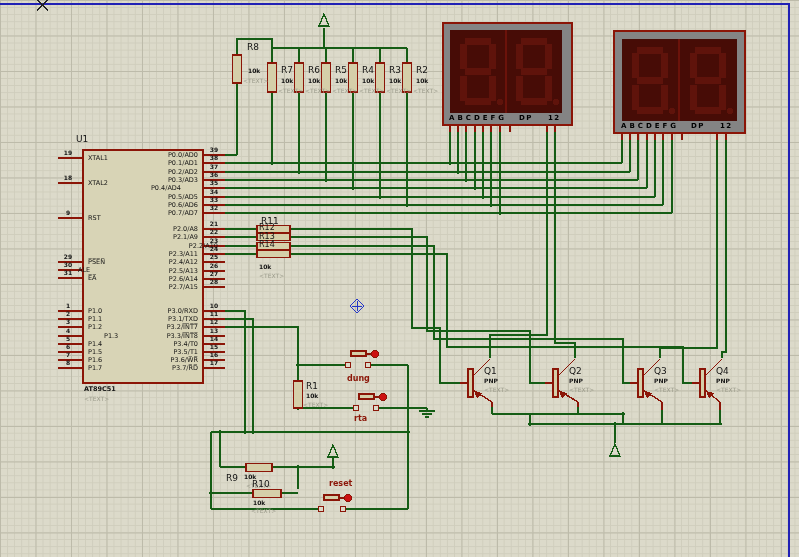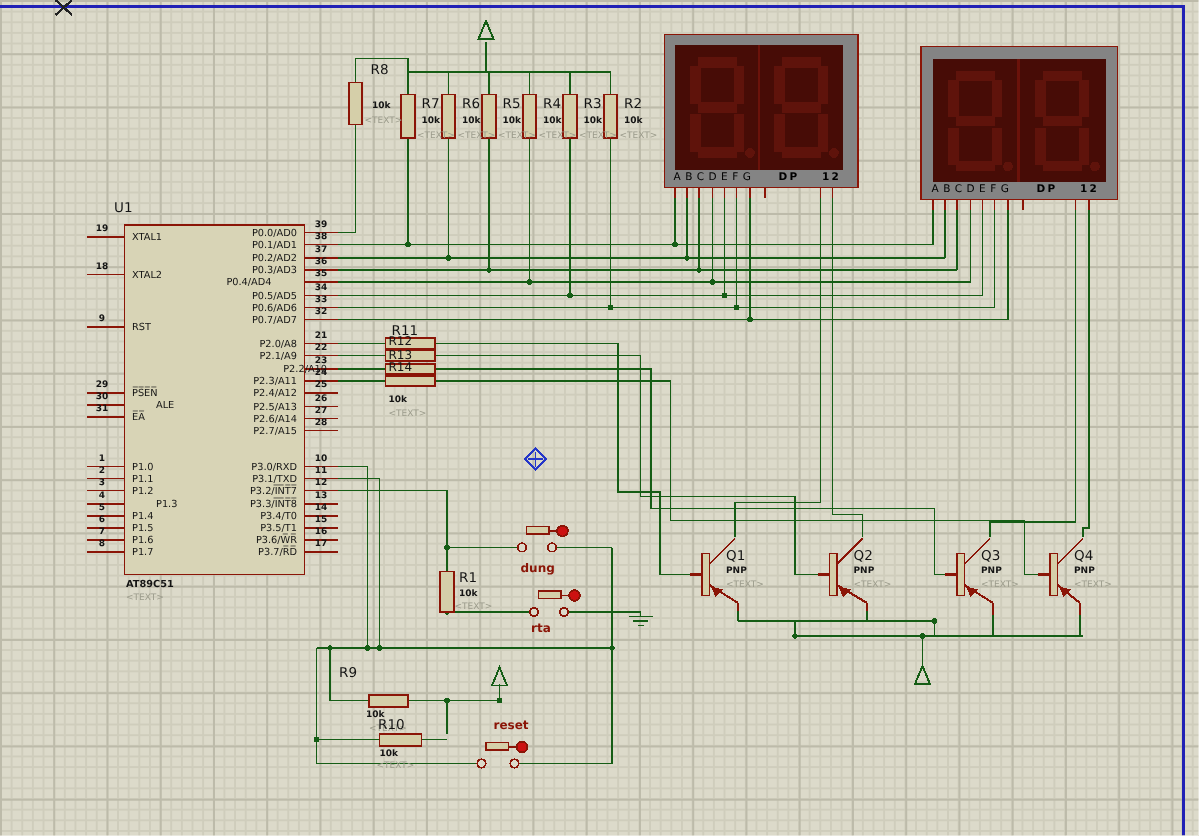--- a/index.html
+++ b/index.html
@@ -13,21 +13,21 @@
     background-size:35.5px 35.5px,35.5px 35.5px,7.1px 7.1px,7.1px 7.1px;
     font-family:"DejaVu Sans",sans-serif;}
   #wires{position:absolute;left:0;top:0;width:799px;height:557px}
   .t{position:absolute;font-size:6.5px;line-height:8px;color:#141414;white-space:nowrap}
   .num{font-size:6px;width:16px;text-align:center;font-weight:bold}
   .rlab{text-align:right;width:70px}
   .ref{font-size:9px;line-height:10px}
   .val{font-size:6px;font-weight:bold}
   .ph{font-size:6px;color:#9b9b8b}
   .btnlab{font-size:8px;font-weight:bold;color:#8b1507}
-  .legend{font-size:7px;font-weight:normal;letter-spacing:3px;color:#000}
+  .legend{font-size:7px;font-weight:bold;letter-spacing:3px;color:#000}
   .legend2{font-size:7px;font-weight:bold;letter-spacing:1.5px;color:#000}
 </style>
 </head>
 <body>
 
 <div id="canvas">
 
 <svg id="wires" xmlns="http://www.w3.org/2000/svg" width="799" height="557" shape-rendering="crispEdges">
   <defs>
     <g id="dgt">
@@ -214,21 +214,21 @@
 <span class="t num" style="left:60px;top:327px">4</span>
 <span class="t num" style="left:60px;top:335px">5</span>
 <span class="t num" style="left:60px;top:343px">6</span>
 <span class="t num" style="left:60px;top:351px">7</span>
 <span class="t num" style="left:60px;top:359px">8</span>
 
 <span class="t" style="left:88px;top:154px">XTAL1</span>
 <span class="t" style="left:88px;top:179px">XTAL2</span>
 <span class="t" style="left:88px;top:214px">RST</span>
 <span class="t" style="left:88px;top:258px">P̅S̅E̅N̅</span>
-<span class="t" style="left:104px;top:266px">ALE</span>
+<span class="t" style="left:78px;top:266px">ALE</span>
 <span class="t" style="left:88px;top:274px">E̅A̅</span>
 <span class="t" style="left:88px;top:307px">P1.0</span>
 <span class="t" style="left:88px;top:315px">P1.1</span>
 <span class="t" style="left:88px;top:323px">P1.2</span>
 <span class="t" style="left:104px;top:332px">P1.3</span>
 <span class="t" style="left:88px;top:340px">P1.4</span>
 <span class="t" style="left:88px;top:348px">P1.5</span>
 <span class="t" style="left:88px;top:356px">P1.6</span>
 <span class="t" style="left:88px;top:364px">P1.7</span>
 
@@ -331,20 +331,20 @@
 <span class="t val" style="left:716px;top:377px">PNP</span>
 <span class="t ph" style="left:716px;top:386px">&lt;TEXT&gt;</span>
 
 <span class="t btnlab" style="left:347px;top:375px">dung</span>
 <span class="t btnlab" style="left:354px;top:415px">rta</span>
 <span class="t btnlab" style="left:329px;top:480px">reset</span>
 
 <span class="t ref" style="left:306px;top:381px">R1</span>
 <span class="t val" style="left:306px;top:392px">10k</span>
 <span class="t ph" style="left:303px;top:401px">&lt;TEXT&gt;</span>
-<span class="t ref" style="left:226px;top:444px">R9</span>
+<span class="t ref" style="left:226px;top:473px">R9</span>
 <span class="t val" style="left:244px;top:473px">10k</span>
 <span class="t ph" style="left:246px;top:482px">&lt;TEXT&gt;</span>
 <span class="t ref" style="left:252px;top:479px">R10</span>
 <span class="t val" style="left:253px;top:499px">10k</span>
 <span class="t ph" style="left:251px;top:507px">&lt;TEXT&gt;</span>
 
 </div>
 
 </body></html>

